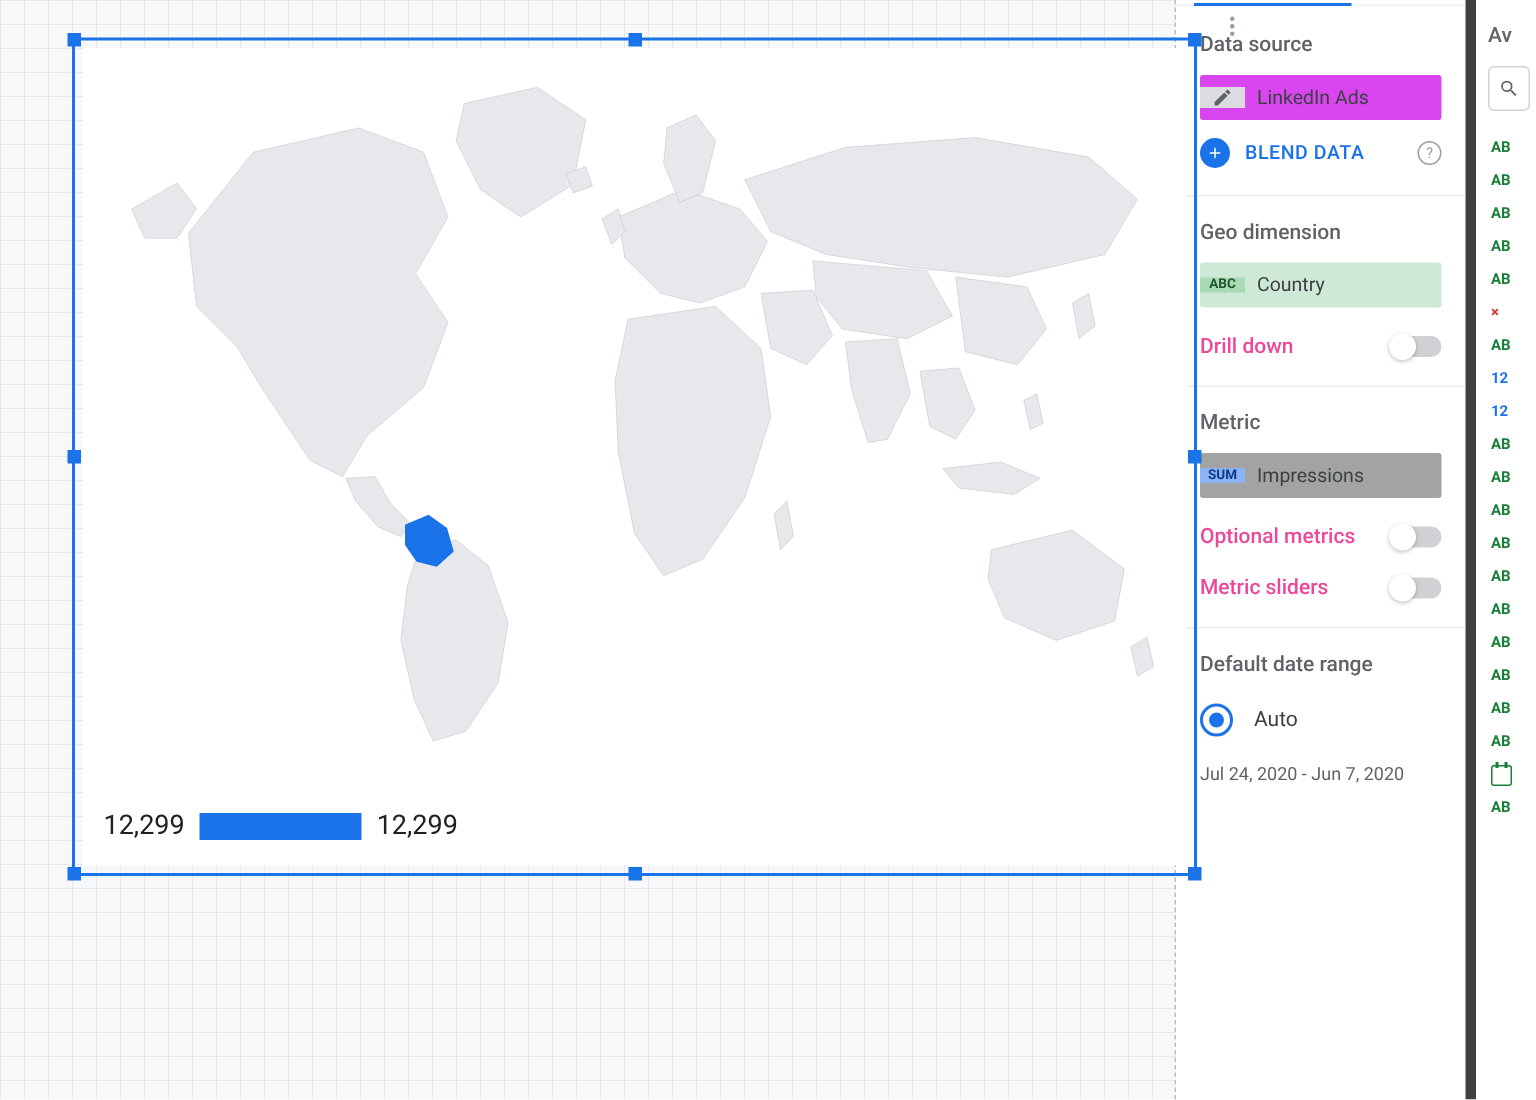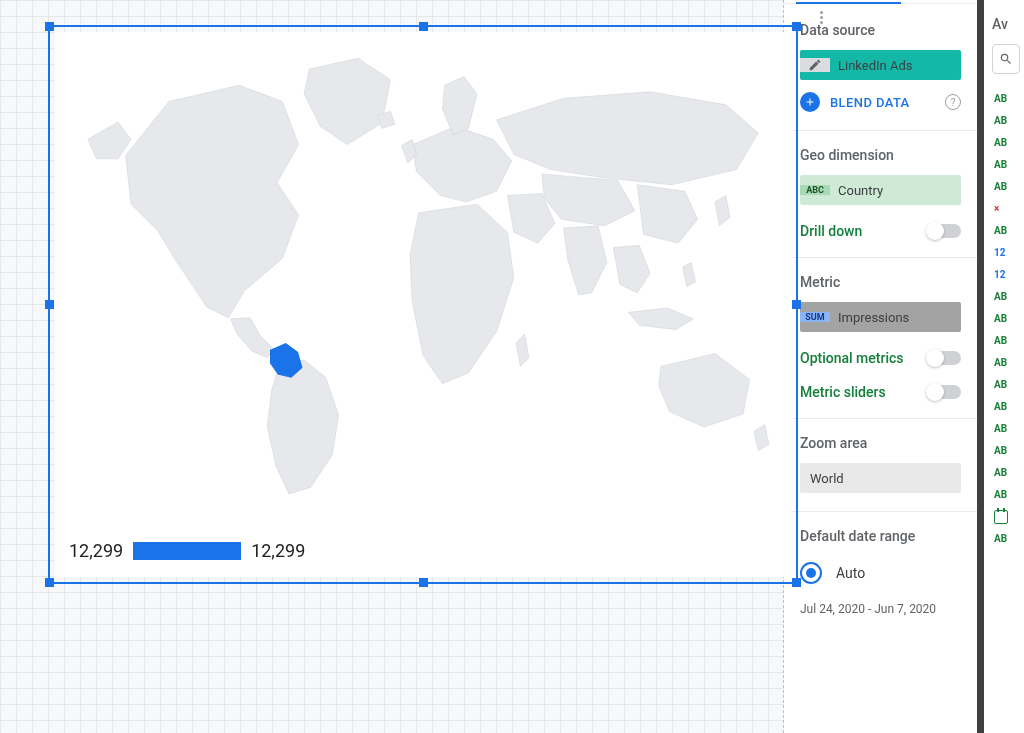--- a/index.html
+++ b/index.html
@@ -135,21 +135,21 @@
     padding: 16px 16px 18px;
   }
   .section:last-child { border-bottom: none; }
   .sec-title {
     color: #5f6368;
     font-weight: 500;
     font-size: 14px;
     margin-bottom: 12px;
   }
   .sub-title {
-    color: #15803d;
+    color: #ec4899;
     font-weight: 500;
     font-size: 14px;
     display: flex;
     align-items: center;
     justify-content: space-between;
     margin-top: 18px;
   }
 
   .chip {
     display: flex;
@@ -168,21 +168,21 @@
   }
   .chip .label {
     flex: 1;
     padding: 0 8px;
     color: #3c4043;
     white-space: nowrap;
     overflow: hidden;
     text-overflow: ellipsis;
   }
   .chip-gray {
-    background: #14b8a6;
+    background: #d946ef;
   }
   .chip-gray .icon-slot { background: #dadce0; }
   .chip-green {
     background: #ceead6;
   }
   .chip-green .icon-slot {
     background: #a8dab5;
     font-size: 9px;
     font-weight: 700;
     color: #1e562c;
@@ -496,26 +496,20 @@
           </div>
       </div>
       <div class="sub-title">
         <span>Metric sliders</span>
         <div class="toggle">
             <div class="knob"></div>
           </div>
       </div>
     </div>
 
-    <div class="section">
-      <div class="sec-title">Zoom area</div>
-      <div class="select-chip">
-        <span>World</span>
-      </div>
-    </div>
 
     <div class="section">
       <div class="sec-title">Default date range</div>
 
       <div class="radio-row">
         <div class="radio checked"></div>
         <div class="radio-label">Auto</div>
       </div>
 
       <div class="date-text">Jul 24, 2020 - Jun 7, 2020</div>

